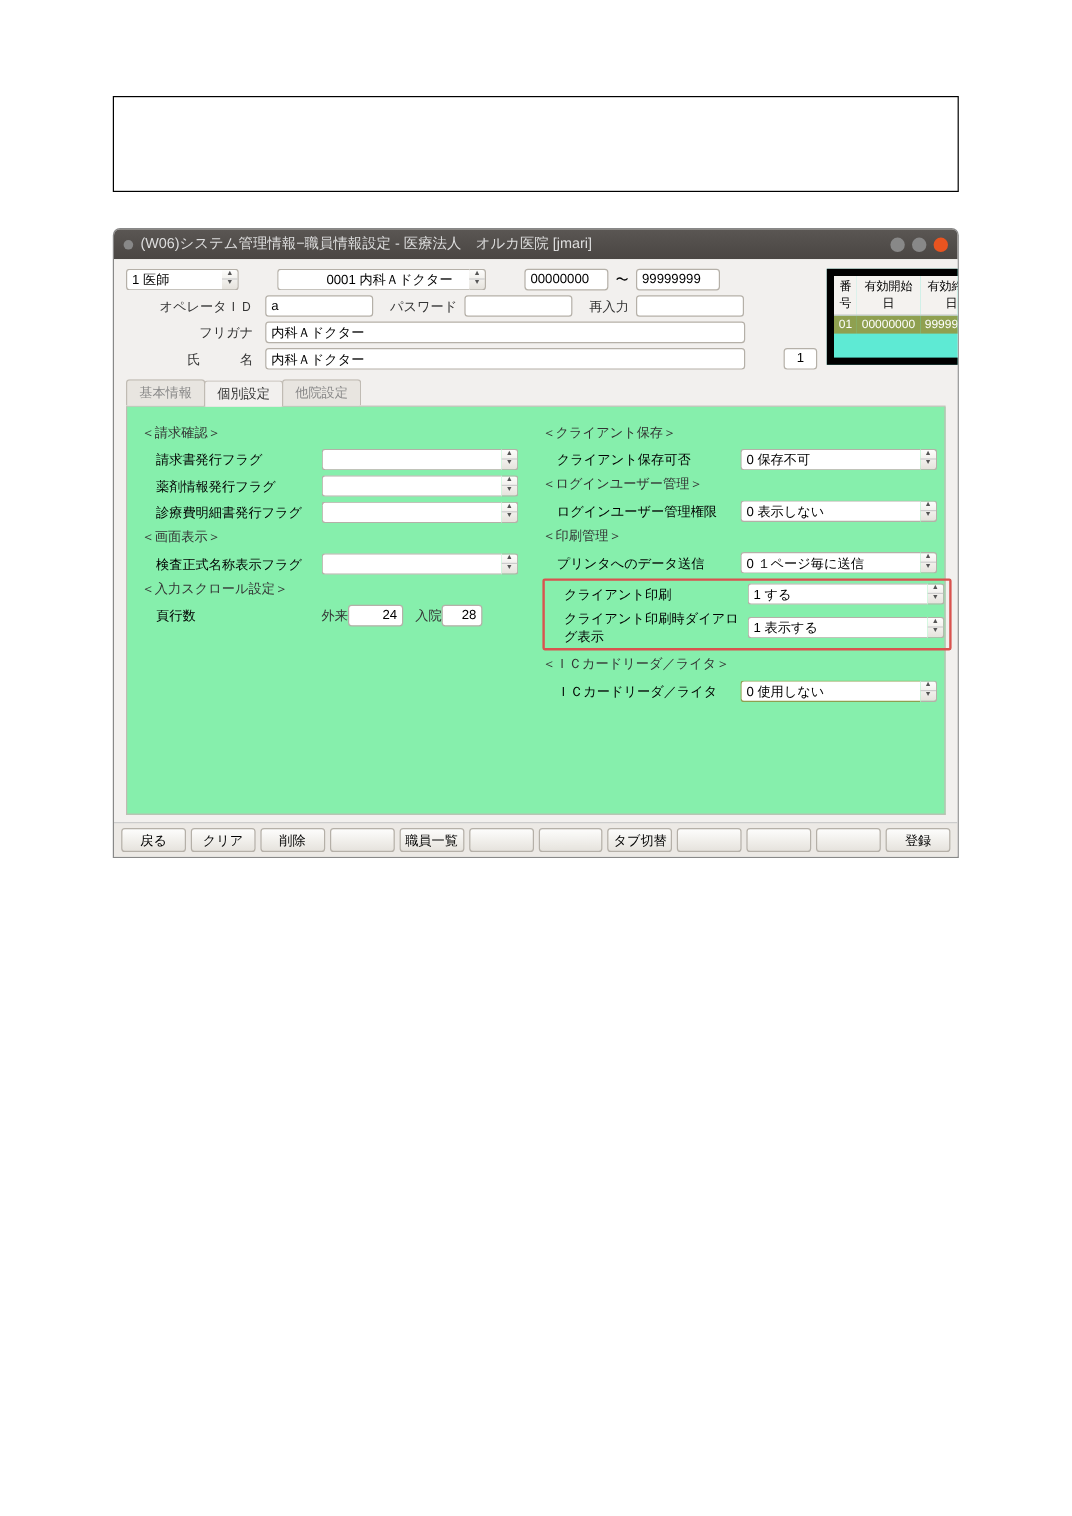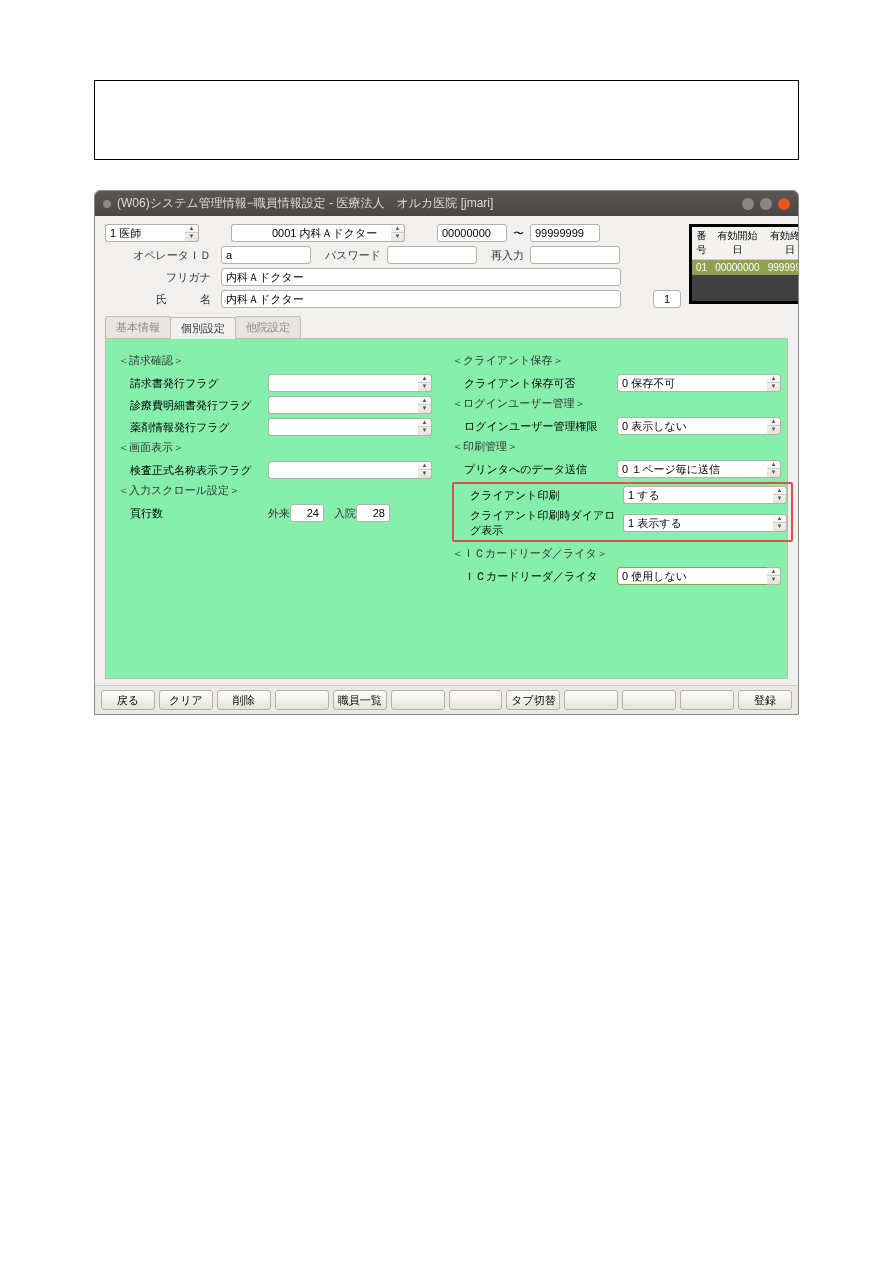--- a/index.html
+++ b/index.html
@@ -16,21 +16,21 @@
 .leftpanel { flex: 1; }
 .row { display: flex; align-items: center; gap: 6px; margin-bottom: 4px; }
 .lbl { font-size: 11px; color: #333; }
 .lbl-col { width: 110px; text-align: right; padding-right: 4px; }
 input.txt, .combo-input { background: #fff; border: 1px solid #b5b0a8; border-radius: 3px; padding: 2px 4px; font-size: 11px; height: 18px; }
 .combo { display: inline-flex; align-items: stretch; }
 .combo-input { border-radius: 3px 0 0 3px; border-right: none; }
 .spin { display: inline-flex; flex-direction: column; border: 1px solid #b5b0a8; border-left: none; border-radius: 0 3px 3px 0; background: linear-gradient(#fdfdfc,#e6e3dd); width: 14px; }
 .spin div { height: 8px; font-size: 6px; text-align: center; line-height: 7px; color: #555; cursor: pointer; }
 .spin div:first-child { border-bottom: 1px solid #ccc; }
-.tablewrap { border: 3px solid #000000; background: #404040; width: 200px; height: 80px; font-size: 10px; }
+.tablewrap { border: 6px solid #000000; background: #5eead4; width: 200px; height: 80px; font-size: 10px; }
 .tablewrap table { width: 100%; border-collapse: collapse; }
 .tablewrap th { background: #f4f2ef; border-bottom: 1px solid #ccc; font-weight: normal; padding: 2px 4px; text-align: center; }
 .tablewrap td { padding: 2px 4px; text-align: center; }
 .tablewrap tr.sel td { background: #8fa050; color: #fff; }
 .smallbox { background: #fff; border: 1px solid #b5b0a8; border-radius: 3px; width: 28px; height: 18px; text-align: center; font-size: 11px; }
 .tabs { display: flex; gap: 0; margin-top: 4px; border-bottom: 1px solid #c0bbb3; }
 .tab { padding: 3px 10px; border: 1px solid #c0bbb3; border-bottom: none; background: #e8e5e0; font-size: 11px; color: #888; border-radius: 3px 3px 0 0; margin-right: -1px; cursor: pointer; }
 .tab.active { background: #f2f0ee; color: #333; position: relative; top: 1px; }
 .tabbody { border: 1px solid #c0bbb3; border-top: none; padding: 10px 12px; background: #86efac; min-height: 340px; display: flex; gap: 20px; }
 .col { flex: 1; }
@@ -134,31 +134,31 @@
           <span class="flbl">請求書発行フラグ</span>
           <div class="cb">
               <input class="combo-input" style="">
               <span class="spin">
                 <div>▲</div>
                 <div>▼</div>
               </span>
             </div>
         </div>
         <div class="frow">
+          <span class="flbl">薬剤情報発行フラグ</span>
+          <div class="cb">
+              <input class="combo-input" style="">
+              <span class="spin">
+                <div>▲</div>
+                <div>▼</div>
+              </span>
+            </div>
+        </div>
+        <div class="frow">
           <span class="flbl">診療費明細書発行フラグ</span>
-          <div class="cb">
-              <input class="combo-input" style="">
-              <span class="spin">
-                <div>▲</div>
-                <div>▼</div>
-              </span>
-            </div>
-        </div>
-        <div class="frow">
-          <span class="flbl">薬剤情報発行フラグ</span>
           <div class="cb">
               <input class="combo-input" style="">
               <span class="spin">
                 <div>▲</div>
                 <div>▼</div>
               </span>
             </div>
         </div>
         <div class="sect">＜画面表示＞</div>
         <div class="frow">
@@ -168,21 +168,21 @@
               <span class="spin">
                 <div>▲</div>
                 <div>▼</div>
               </span>
             </div>
         </div>
         <div class="sect">＜入力スクロール設定＞</div>
         <div class="frow">
           <span class="flbl">頁行数</span>
           <span class="lbl">外来</span>
-          <input class="txt" style="width: 34px; text-align: right;" value="24">
+          <input class="txt" style="width: 46px; text-align: right;" value="24">
           <span class="lbl" style="margin-left:10px">入院</span>
           <input class="txt" style="width: 34px; text-align: right;" value="28">
         </div>
       </div>
 
       <div class="col">
         <div class="sect">＜クライアント保存＞</div>
         <div class="frow">
           <span class="flbl2">クライアント保存可否</span>
           <div class="cb">

